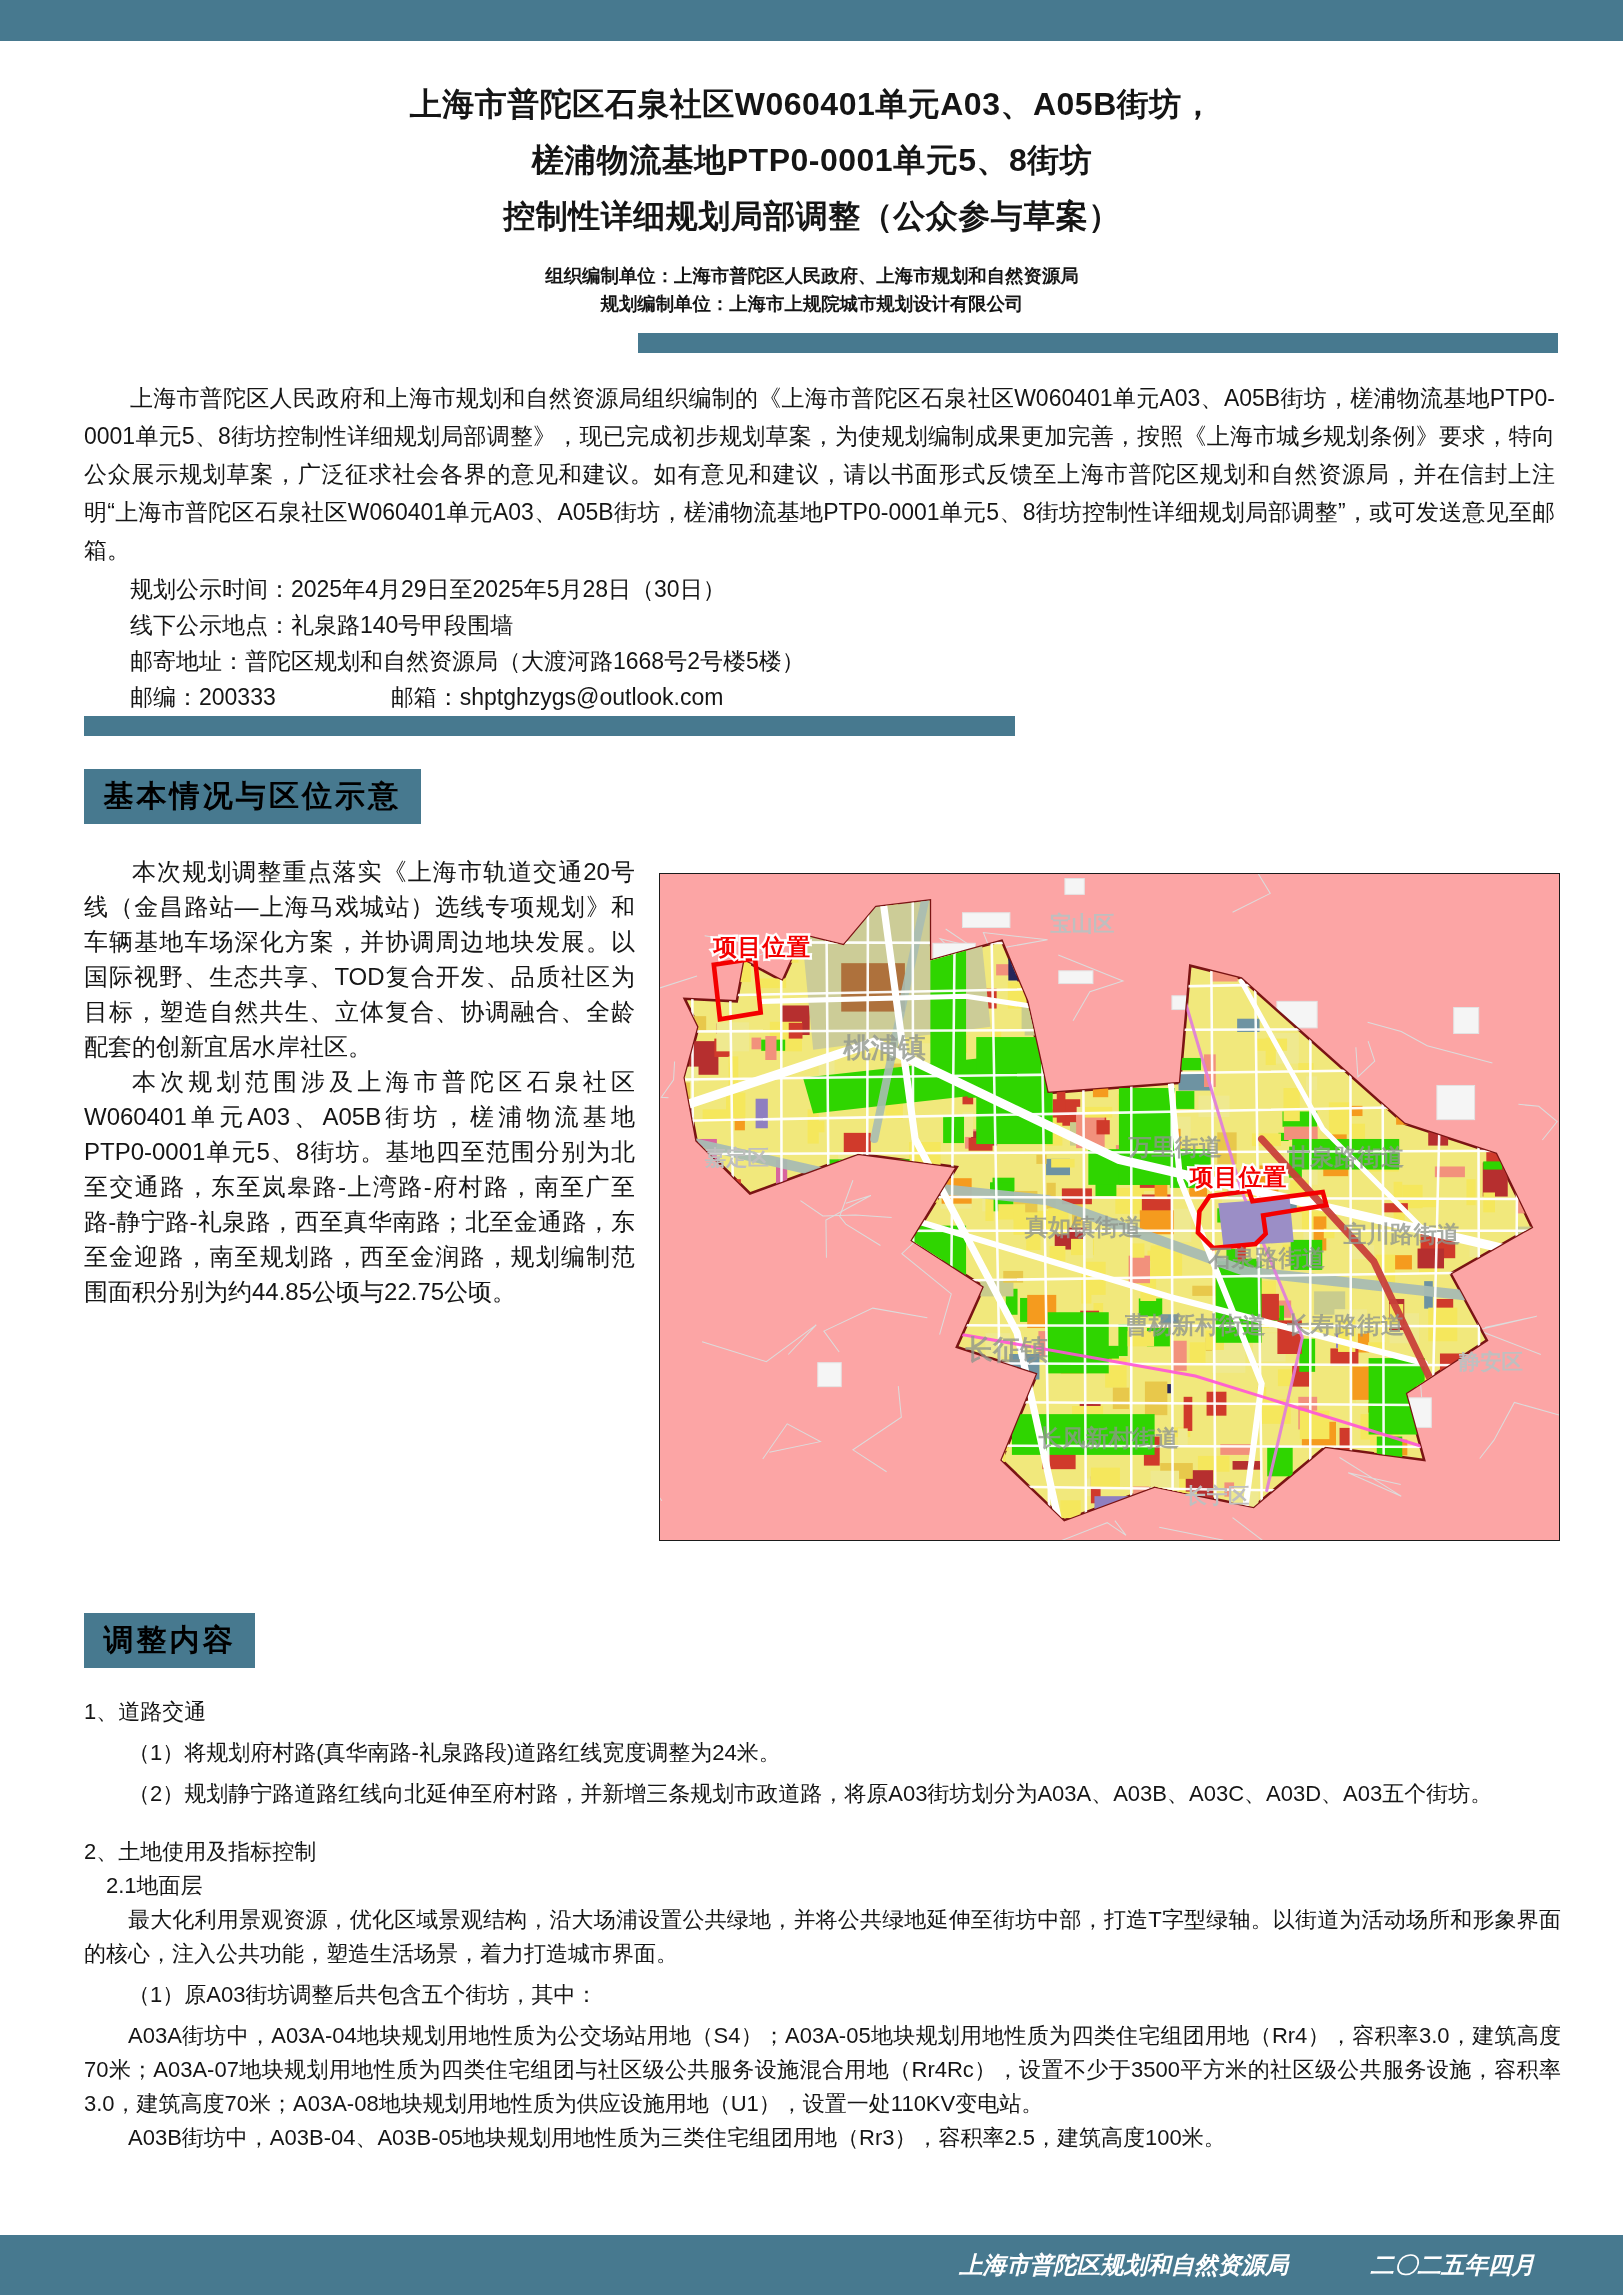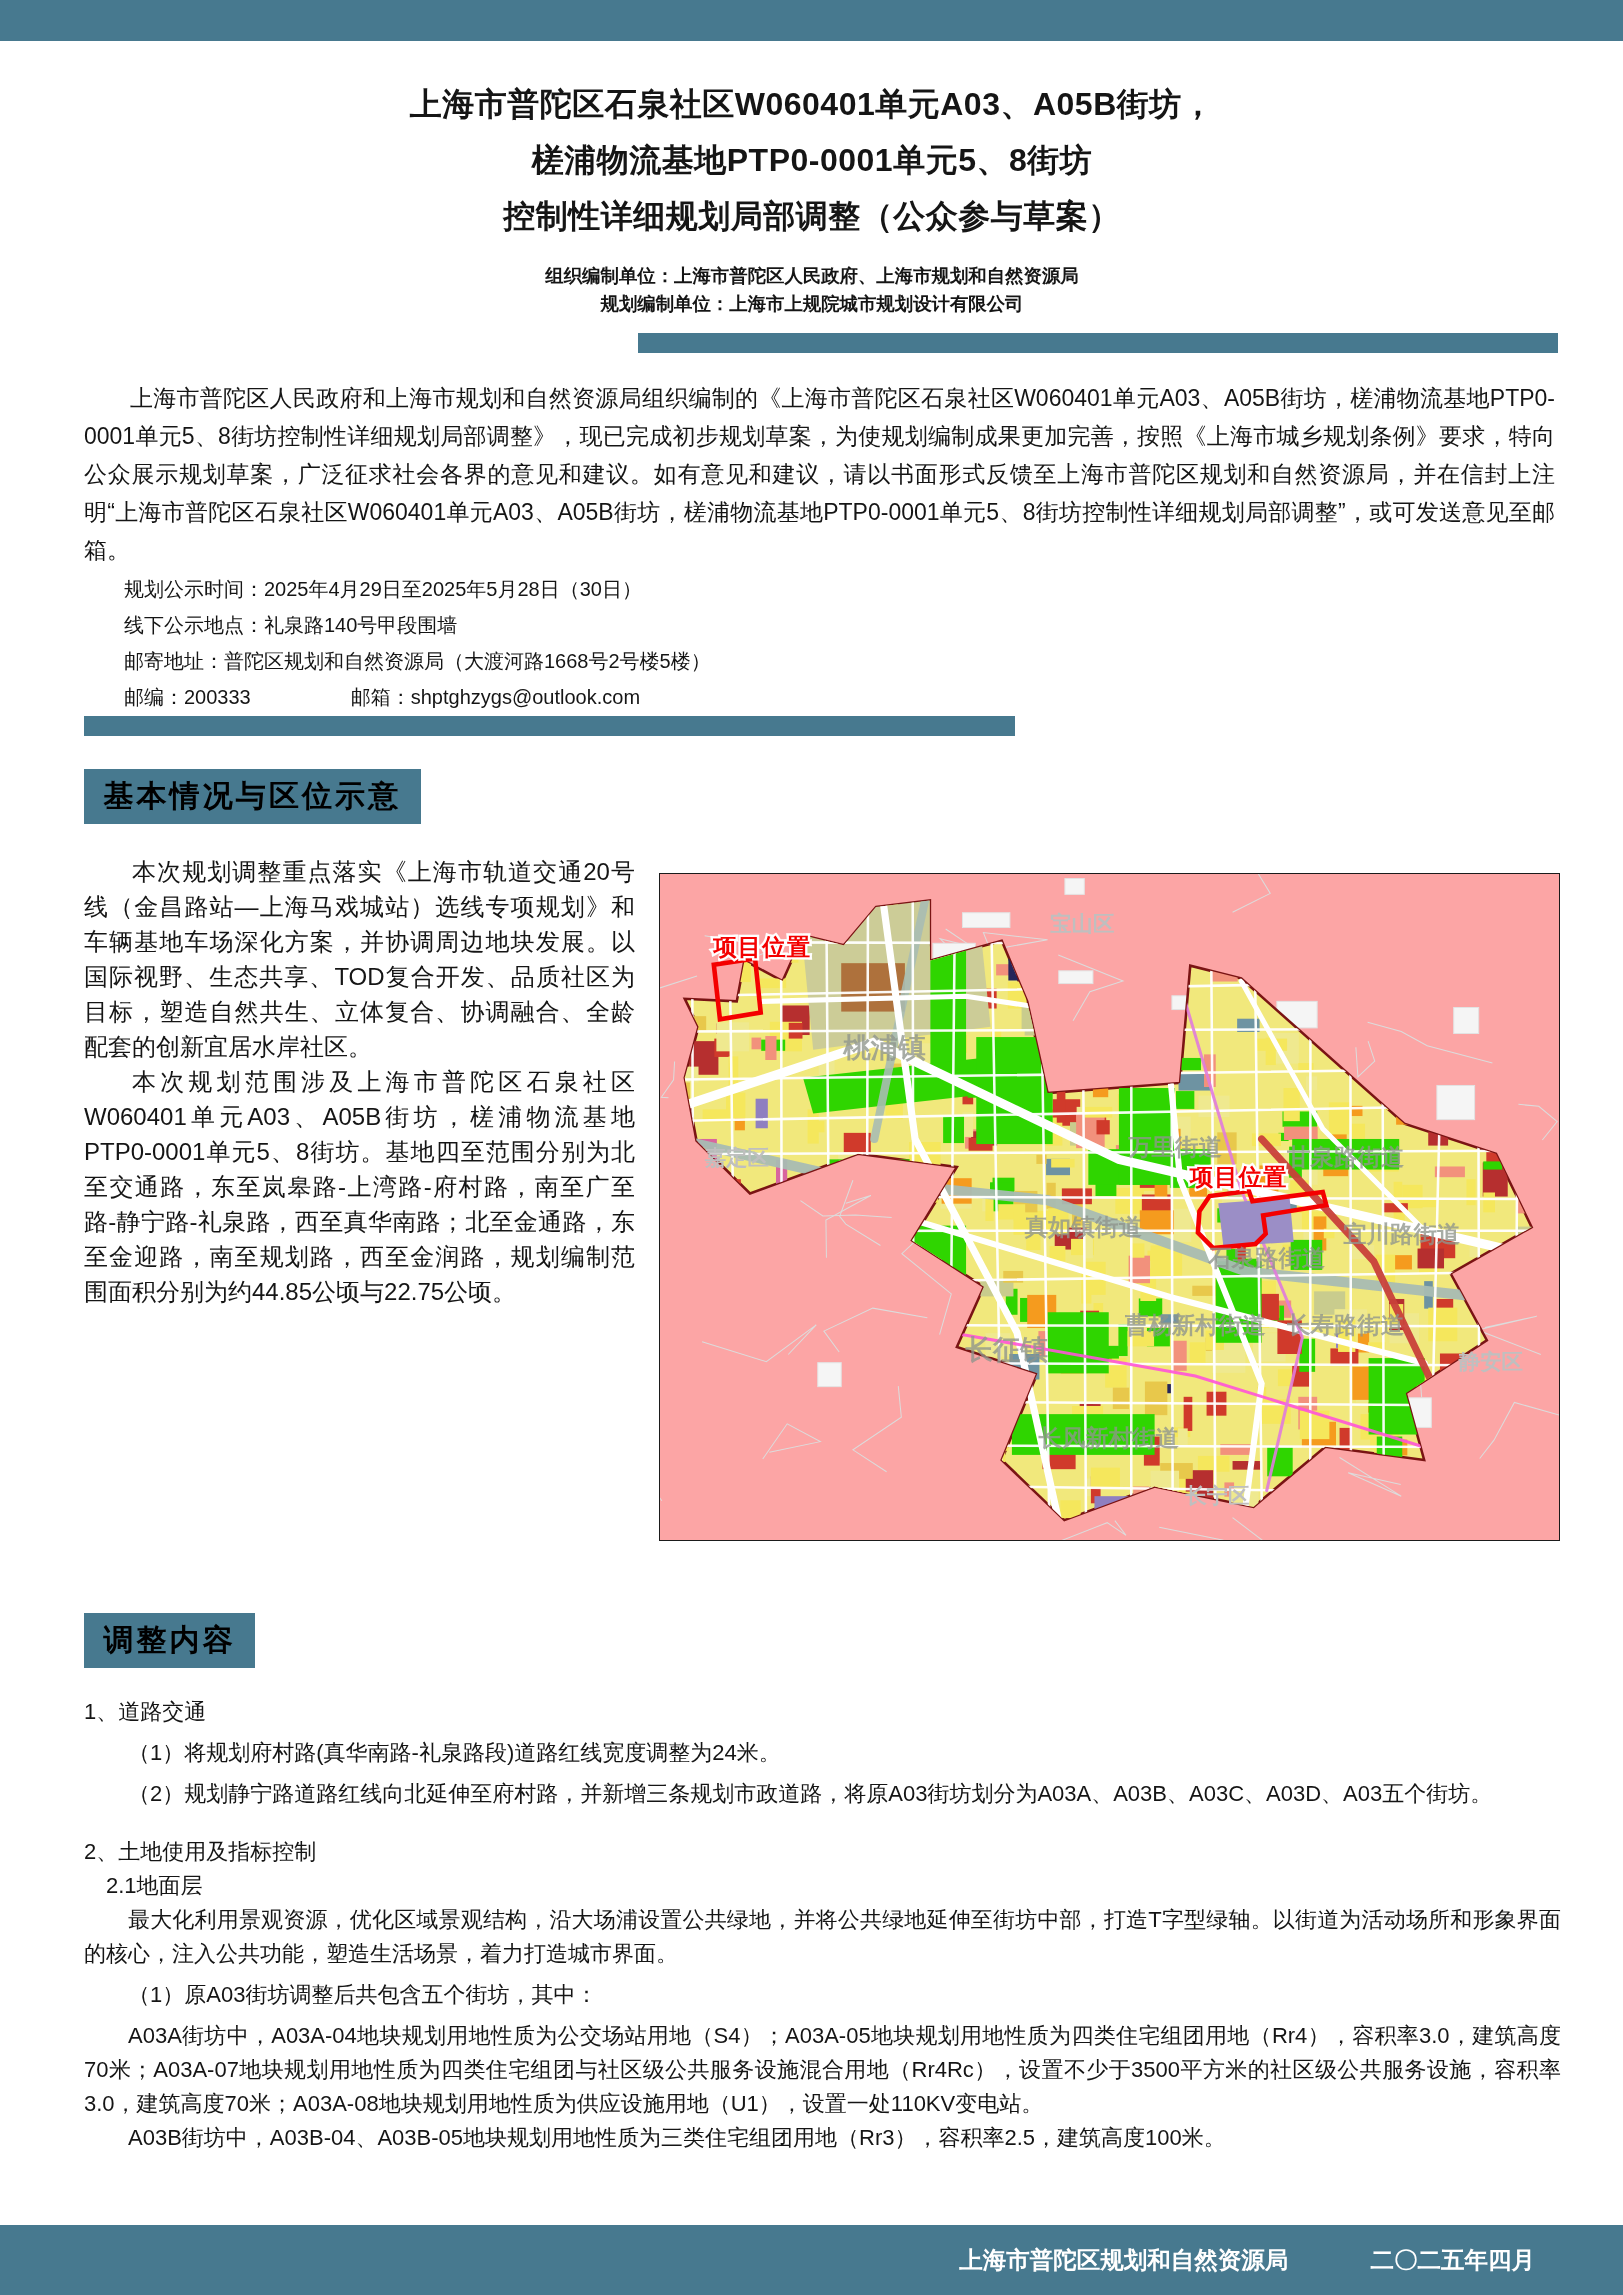--- a/index.html
+++ b/index.html
@@ -9,42 +9,42 @@
   .title-block{position:absolute;left:0;top:76px;width:100%;text-align:center;
                font-size:32px;font-weight:bold;line-height:56px;letter-spacing:0.5px;}
   .org-block{position:absolute;left:0;top:262px;width:100%;text-align:center;
              font-size:18.4px;font-weight:bold;line-height:27.6px;}
   .bar{position:absolute;background:var(--accent,#47798F);height:20.4px;}
   .bar1{left:638px;top:333px;width:920px;}
   .bar2{left:84px;top:716px;width:931px;}
   .intro{position:absolute;left:84px;top:379px;width:1471px;font-size:23px;line-height:38px;
          text-align:justify;}
   .intro p{margin:0;text-indent:2em;}
-  .info{position:absolute;left:84px;top:571px;width:1471px;font-size:20px;line-height:36px;}
+  .info{position:absolute;left:84px;top:571px;width:1471px;font-size:23px;line-height:36px;}
   .info .line{padding-left:2em;}
   .info .gap{display:inline-block;width:5em;}
   .badge{position:absolute;display:inline-block;background:var(--accent,#47798F);color:#000000;
          font-size:30px;font-weight:bold;padding:7.2px 19.4px;letter-spacing:3.1px;}
   .badge1{left:84px;top:769px;}
   .badge2{left:84px;top:1613px;}
   .leftcol{position:absolute;left:84px;top:854px;width:551px;font-size:24px;line-height:35px;
            text-align:justify;}
   .leftcol p{margin:0;text-indent:2em;}
   .mapbox{position:absolute;left:659px;top:873px;width:901px;height:668px;
           border:1.5px solid #1b1b1b;box-sizing:border-box;background:#fca5a5;}
   .mapbox svg{display:block;width:100%;height:100%;}
   .adjust{position:absolute;left:84px;top:1695px;width:1477px;font-size:22px;line-height:34px;
           text-align:justify;}
   .adjust .pt{padding-left:2em;margin:7.2px 0;}
   .adjust .sub{padding-left:1em;}
   .adjust .para{margin:0;text-indent:2em;}
   .adjust .t2{margin-top:23.5px;}
-  .footer{position:absolute;left:0;bottom:0;width:100%;height:70px;background:var(--accent,#47798F);
+  .footer{position:absolute;left:0;bottom:0;width:100%;height:60px;background:var(--accent,#47798F);
           color:#fff;display:flex;align-items:center;justify-content:flex-end;
-          padding-right:89px;box-sizing:border-box;font-size:23.5px;font-weight:bold;}
+          padding-right:89px;box-sizing:border-box;font-size:23.5px;font-weight:bold;font-style:italic;}
   .footer .date{margin-left:3.5em;}
   
   .area-label{fill:#8F958D;opacity:.78;font-weight:bold;font-size:46px;}
   .area-label.big{font-size:54px;}
   .dist-label{fill:#BFBFBF;font-weight:bold;font-size:42px;}
   .proj-label{fill:#F40000;font-weight:bold;font-size:46px;stroke:#ffffff;stroke-width:9px;
               paint-order:stroke;letter-spacing:2px;}
 </style>
 </head>
 <body>

